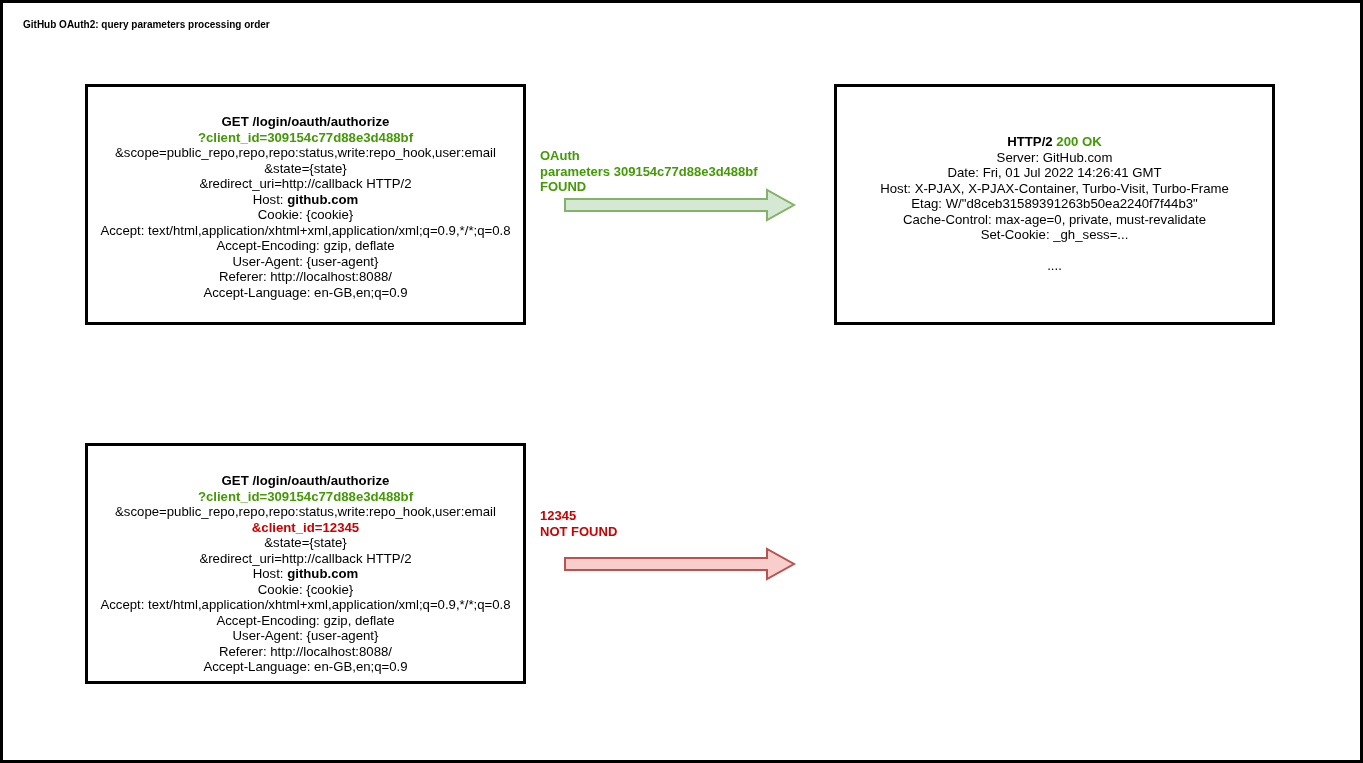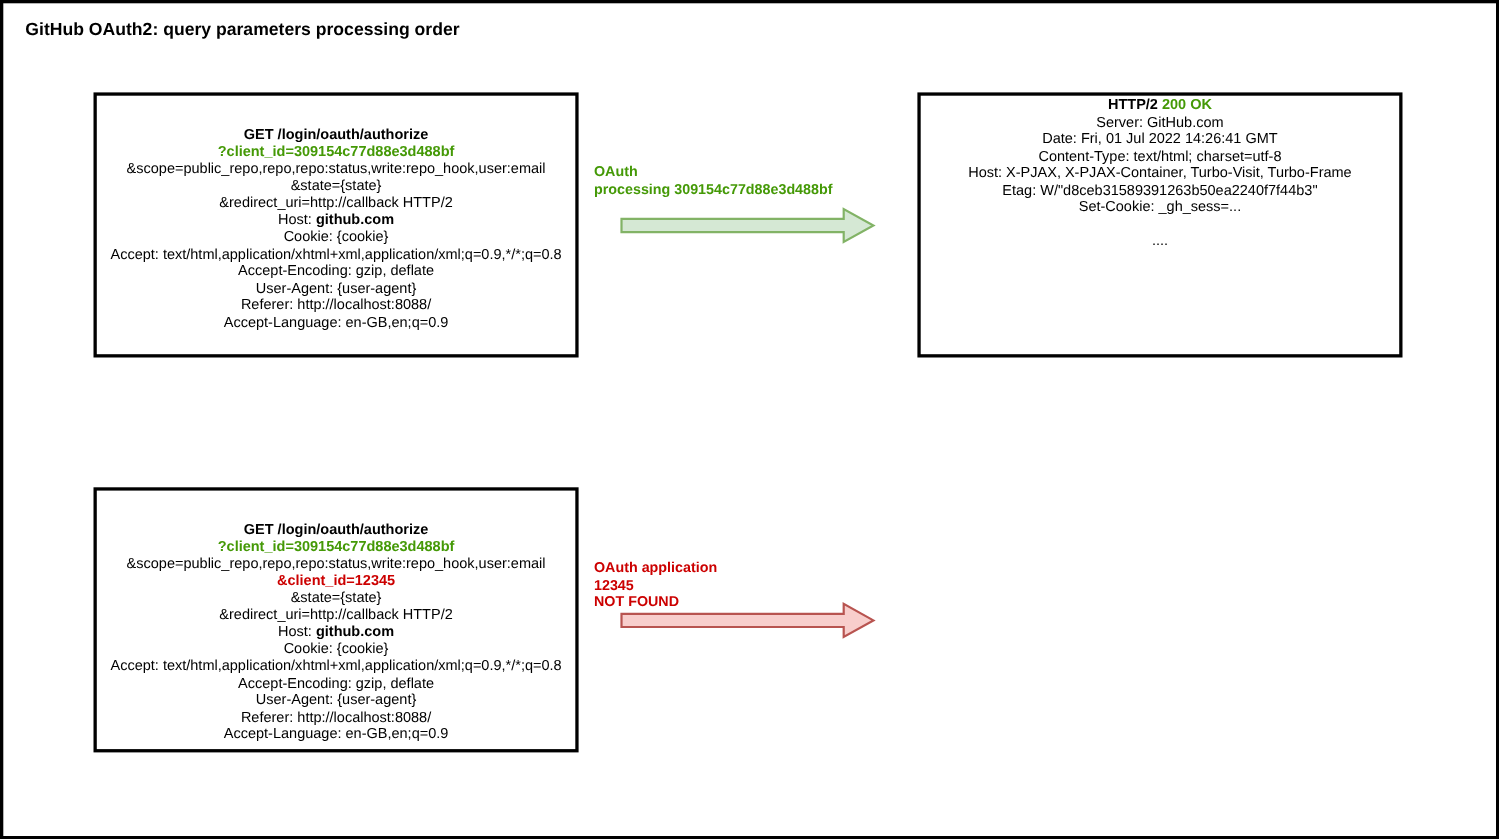--- a/index.html
+++ b/index.html
@@ -14,42 +14,42 @@
     height: 763px;
     box-sizing: border-box;
     border: 3px solid #000000;
     background: #ffffff;
     overflow: hidden;
   }
   .diagram-title {
     position: absolute;
     left: 20px;
     top: 16px;
-    font-size: 16px;
+    font-size: 10px;
     font-weight: 700;
     color: #000000;
     white-space: nowrap;
   }
   .box {
     position: absolute;
     width: 441px;
     height: 241px;
     box-sizing: border-box;
     border: 3px solid #000000;
     background: #ffffff;
     padding: 0 12px;
     font-size: 13.2px;
     line-height: 15.5px;
     color: #000000;
     white-space: nowrap;
     overflow: hidden;
     text-align: center;
   }
   .box.request { padding-top: 27px; }
-  .box.response { }
+  .box.response { padding-top: 47px; }
   .pos-req-top { left: 82px;  top: 81px; }
   .pos-res-top { left: 831px; top: 81px; }
   .pos-req-bot { left: 82px;  top: 440px; }
 
   .hline { height: 15.5px; }
   .emph { font-weight: 700; }
   .ok   { font-weight: 700; color: var(--green-text); }
   .err  { font-weight: 700; color: var(--red-text); }
 
   .arrow-label {
@@ -101,34 +101,35 @@
       <div class="hline"><span>Cookie: {cookie}</span></div>
       <div class="hline"><span>Accept: text/html,application/xhtml+xml,application/xml;q=0.9,*/*;q=0.8</span></div>
       <div class="hline"><span>Accept-Encoding: gzip, deflate</span></div>
       <div class="hline"><span>User-Agent: {user-agent}</span></div>
       <div class="hline"><span>Referer: http://localhost:8088/</span></div>
       <div class="hline"><span>Accept-Language: en-GB,en;q=0.9</span></div>
     </section>
 
   <div class="arrow-label green">
       <div>OAuth</div>
-      <div>processing 309154c77d88e3d488bf</div>
+      <div>parameters 309154c77d88e3d488bf</div>
+      <div>FOUND</div>
     </div>
 
   <svg class="arrow-svg top" viewBox="0 0 232 36">
     <polygon class="arrow-shape-green" points="1,12 203,12 203,3 230,18 203,33 203,24 1,24"></polygon>
   </svg>
 
   <section class="box response pos-res-top">
       <div class="hline"><span class="emph">HTTP/2 </span><span class="ok">200 OK</span></div>
       <div class="hline"><span>Server: GitHub.com</span></div>
       <div class="hline"><span>Date: Fri, 01 Jul 2022 14:26:41 GMT</span></div>
-      <div class="hline"><span>Content-Type: text/html; charset=utf-8</span></div>
       <div class="hline"><span>Host: X-PJAX, X-PJAX-Container, Turbo-Visit, Turbo-Frame</span></div>
       <div class="hline"><span>Etag: W/"d8ceb31589391263b50ea2240f7f44b3"</span></div>
+      <div class="hline"><span>Cache-Control: max-age=0, private, must-revalidate</span></div>
       <div class="hline"><span>Set-Cookie: _gh_sess=...</span></div>
       <div class="hline"><span></span>&nbsp;</div>
       <div class="hline"><span>....</span></div>
     </section>
 
   <section class="box request pos-req-bot">
       <div class="hline"><span class="emph">GET /login/oauth/authorize</span></div>
       <div class="hline"><span class="ok">?client_id=309154c77d88e3d488bf</span></div>
       <div class="hline"><span>&amp;scope=public_repo,repo,repo:status,write:repo_hook,user:email</span></div>
       <div class="hline"><span class="err">&amp;client_id=12345</span></div>
@@ -137,21 +138,20 @@
       <div class="hline"><span>Host: </span><span class="emph">github.com</span></div>
       <div class="hline"><span>Cookie: {cookie}</span></div>
       <div class="hline"><span>Accept: text/html,application/xhtml+xml,application/xml;q=0.9,*/*;q=0.8</span></div>
       <div class="hline"><span>Accept-Encoding: gzip, deflate</span></div>
       <div class="hline"><span>User-Agent: {user-agent}</span></div>
       <div class="hline"><span>Referer: http://localhost:8088/</span></div>
       <div class="hline"><span>Accept-Language: en-GB,en;q=0.9</span></div>
     </section>
 
   <div class="arrow-label red">
-      <div>OAuth application</div>
       <div>12345</div>
       <div>NOT FOUND</div>
     </div>
 
   <svg class="arrow-svg bottom" viewBox="0 0 232 36">
     <polygon class="arrow-shape-red" points="1,12 203,12 203,3 230,18 203,33 203,24 1,24"></polygon>
   </svg>
 
 </div>
 

